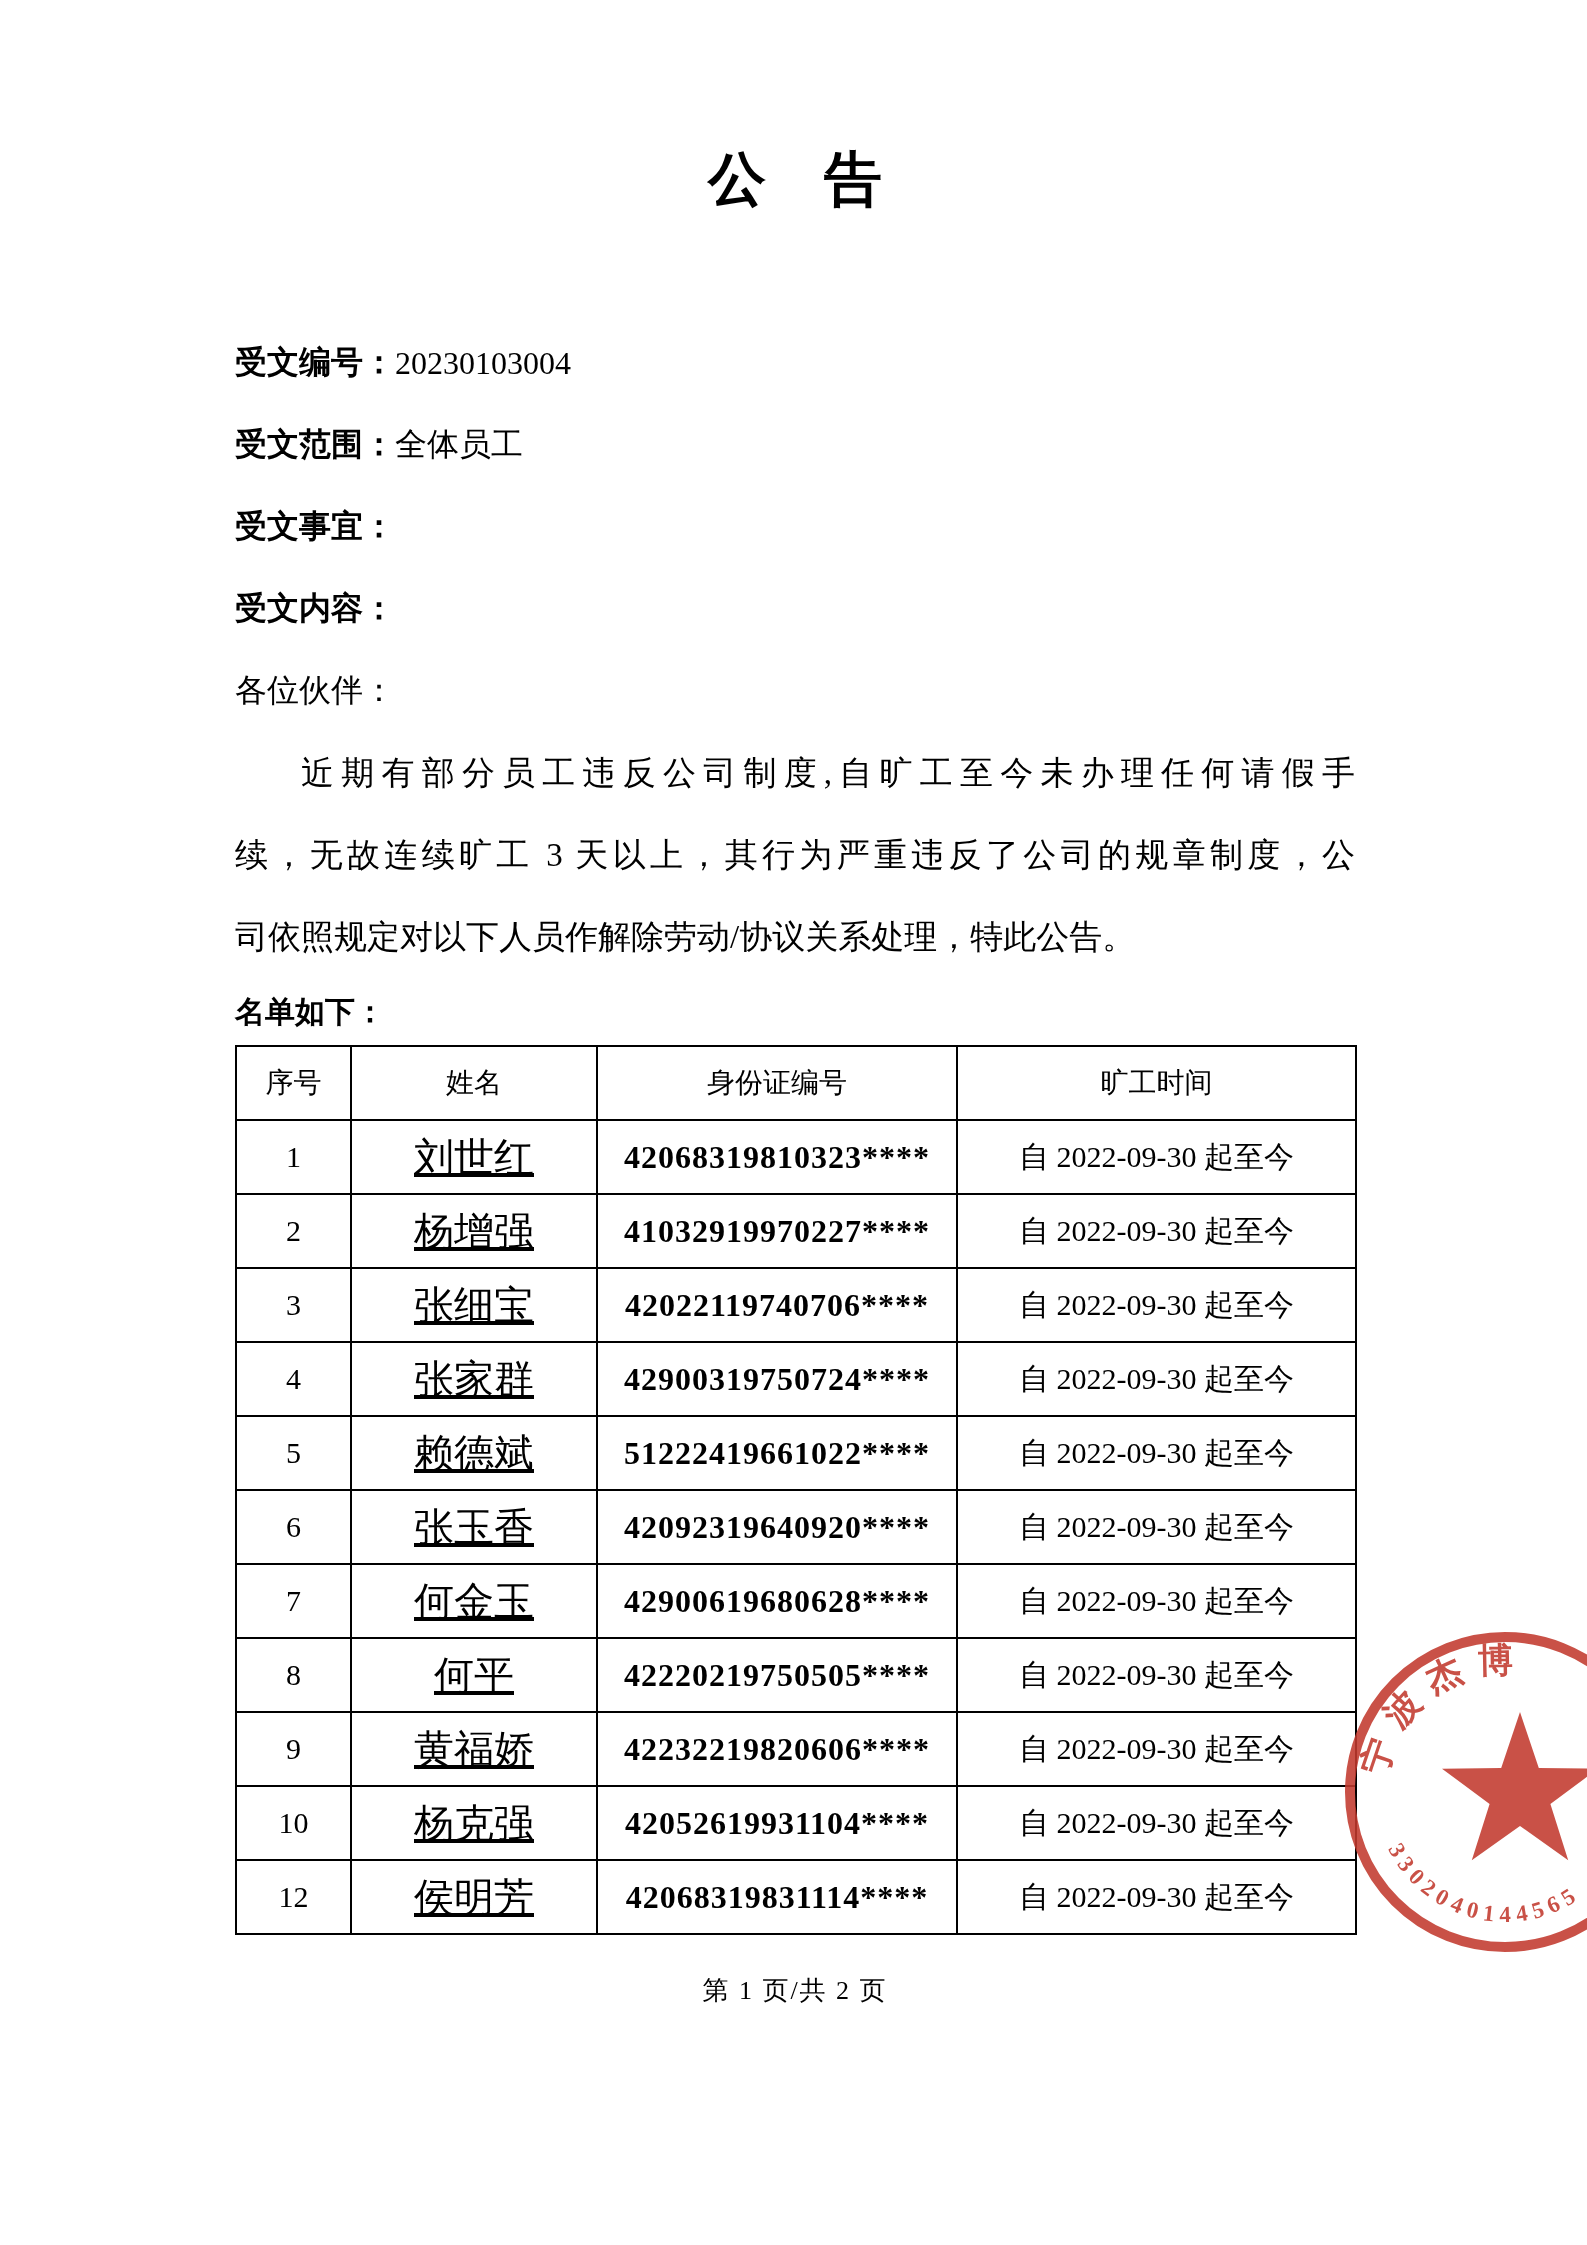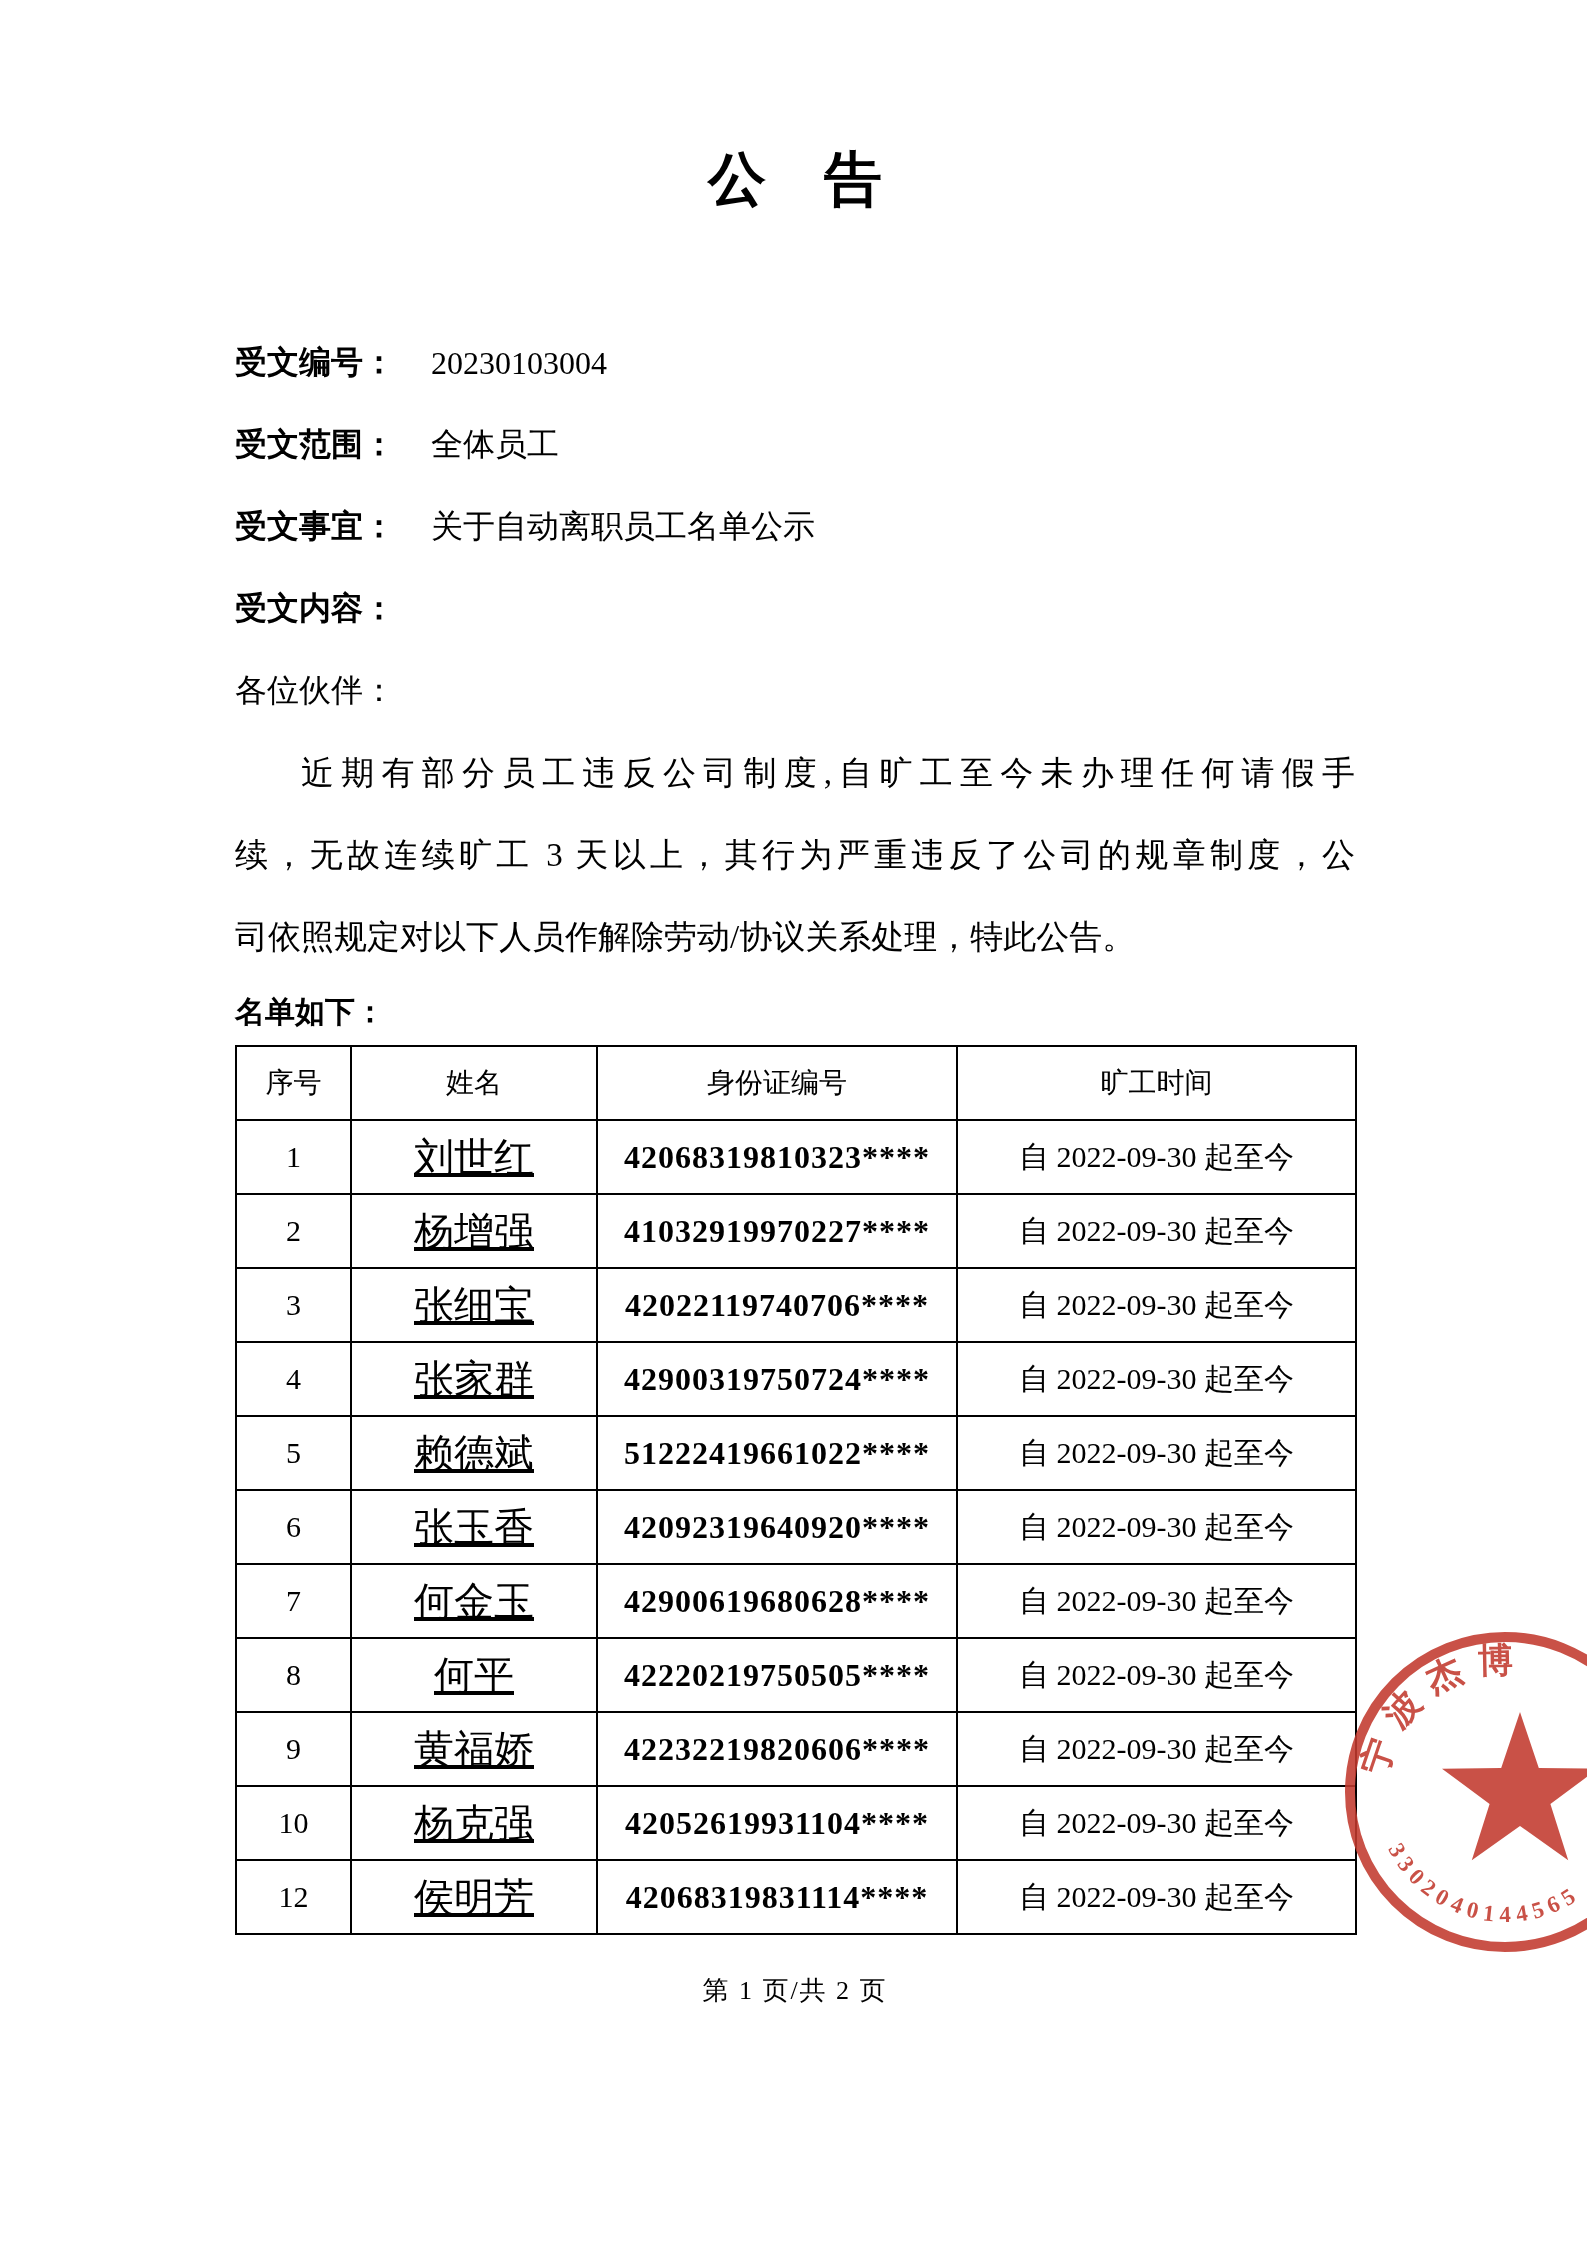--- a/index.html
+++ b/index.html
@@ -11,21 +11,21 @@
     color:#000;
     font-family:"Liberation Serif","DejaVu Serif",serif;
   }
   .title {
     position:absolute; left:235px; top:148px; width:1120px;
     text-align:center; font-size:58px; font-weight:bold; line-height:1.1;
   }
   .meta {
     position:absolute; left:235px; top:322px; width:1120px;
   }
-  .meta-row { height:82px; display:flex; align-items:center; font-size:32px;gap:36px; }
+  .meta-row { height:82px; display:flex; align-items:center; font-size:32px; }
   .meta-row .label { font-weight:bold; }
   .meta-row .value { font-weight:normal; }
   .salutation { height:82px; display:flex; align-items:center; font-size:32px; }
   .bline {
     height:82px; line-height:82px; font-size:33px;
     text-align:justify; text-align-last:justify; text-justify:inter-character;
     overflow:hidden;
   }
   .bline.first { text-indent:66px; }
   .bline.last { text-align:left; text-align-last:left; }
@@ -67,21 +67,20 @@
     <div class="meta-row">
       <span class="label">受文编号：</span>
       <span class="value">20230103004</span>
     </div>
     <div class="meta-row">
       <span class="label">受文范围：</span>
       <span class="value">全体员工</span>
     </div>
     <div class="meta-row">
       <span class="label">受文事宜：</span>
-      <span class="value">关于自动离职员工名单公示</span>
     </div>
     <div class="meta-row">
       <span class="label">受文内容：</span>
       <span class="value"></span>
     </div>
     <div class="salutation">各位伙伴：</div>
     <div class="bline first">近期有部分员工违反公司制度,自旷工至今未办理任何请假手</div>
     <div class="bline">续，无故连续旷工 3 天以上，其行为严重违反了公司的规章制度，公</div>
     <div class="bline last">司依照规定对以下人员作解除劳动/协议关系处理，特此公告。</div>
   </div>

